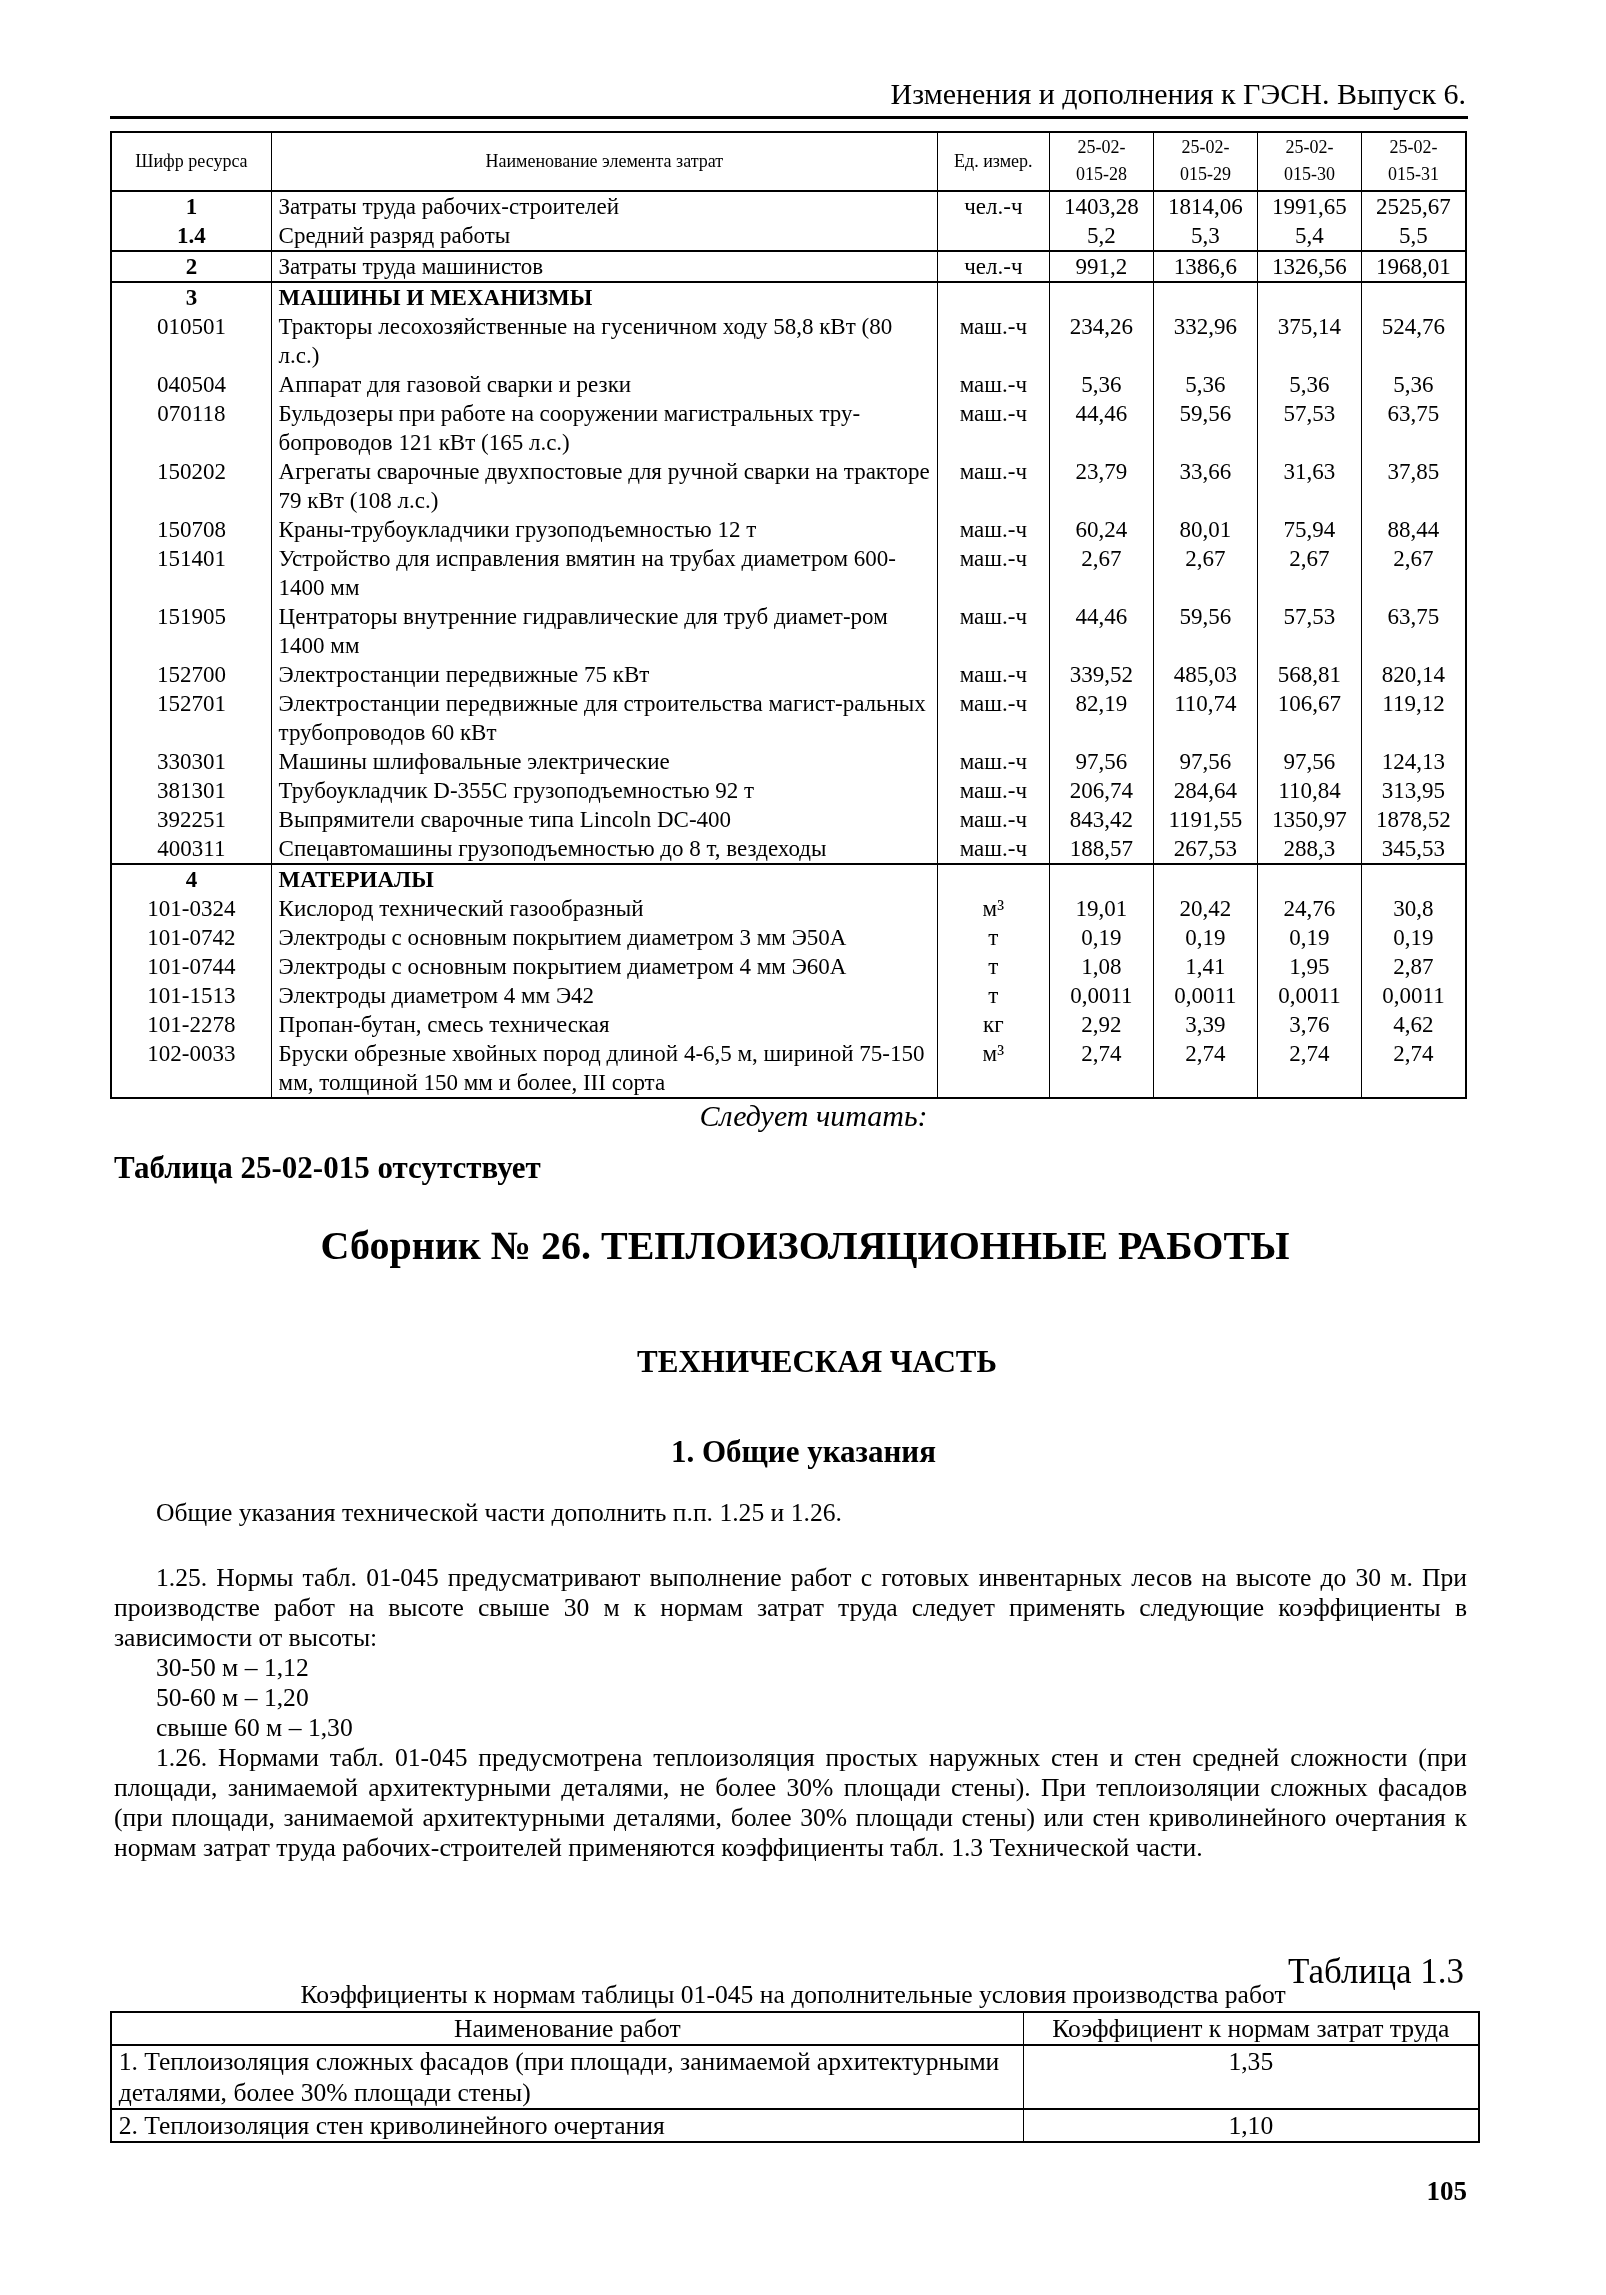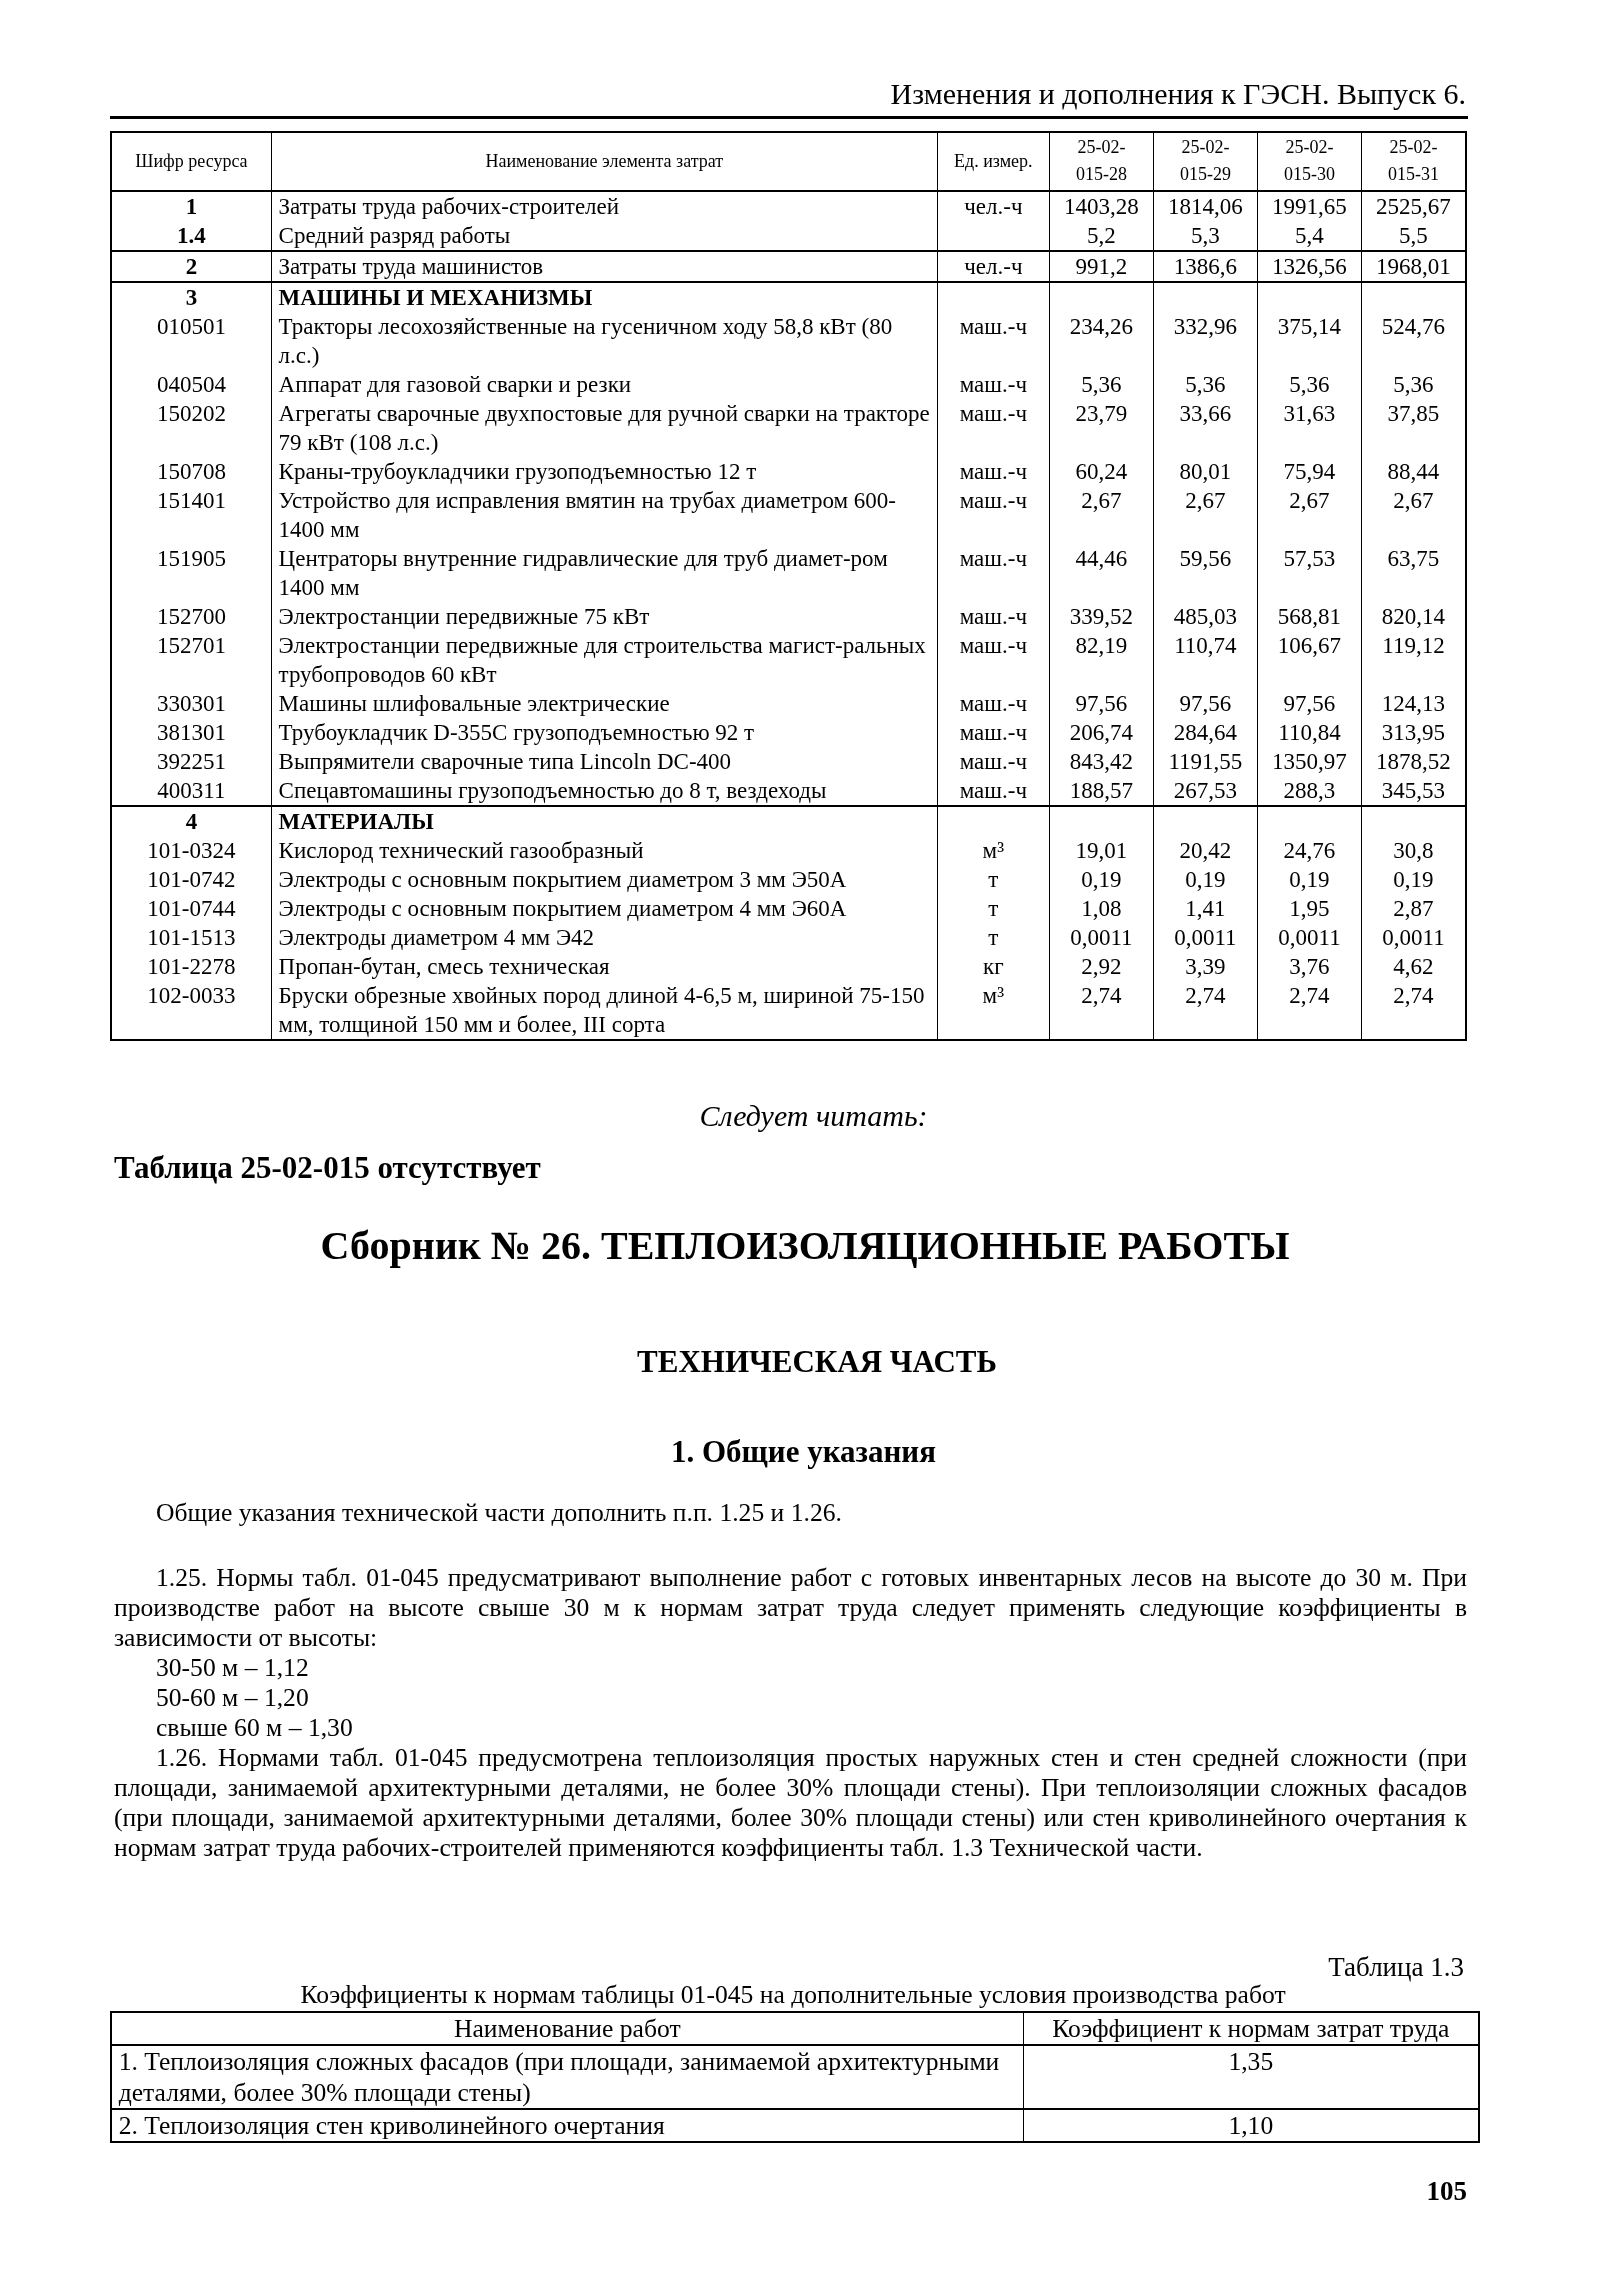--- a/index.html
+++ b/index.html
@@ -27,21 +27,21 @@
                  font-style:italic; font-size:30px; }
   .absent { left:114px; top:1150px; font-size:31px; font-weight:bold; }
   .collection-title { left:0; width:1607px; top:1222px; text-align:center; font-size:40px; font-weight:bold; padding-left:3px; box-sizing:border-box;}
   .tech-title { left:0; width:1607px; top:1344px; text-align:center; font-size:31px; font-weight:bold; padding-left:27px; box-sizing:border-box;}
   .sec-title { left:0; width:1607px; top:1434px; text-align:center; font-size:31px; font-weight:bold; box-sizing:border-box;}
   .body-text { left:114px; width:1353px; font-size:25.6px; line-height:30px; }
   .intro { top:1498px; padding-left:42px; box-sizing:border-box; }
   .para { text-align:justify; text-indent:42px; margin:0; }
   .p125 { top:1563px; }
   .indent-line { padding-left:42px; }
-  .table-label { right:143px; top:1952px; font-size:27px; }
+  .table-label { right:143px; top:1952px; font-size:35px; }
   .table-caption { left:114px; width:1358px; top:1980px; text-align:center; font-size:25.6px; }
   .coef-table { position:absolute; left:110px; top:2011px; width:1370px; border:2.7px solid #000;
                 font-size:25.6px; line-height:31px; }
   .coef-table th, .coef-table td { border:1.3px solid #000; padding:0 6.7px; vertical-align:top; }
   .coef-table th { font-weight:normal; text-align:center; border-bottom:2.7px solid #000; }
   .coef-table tr.r1 td { border-bottom:2.7px solid #000; }
   .coef-table td.coef { text-align:center; width:441px; }
   .page-num { right:140px; top:2176px; font-size:27px; font-weight:bold; }
 </style>
 </head>
@@ -113,20 +113,29 @@
         <td class="val">524,76</td>
       </tr>
       <tr>
         <td class="code">040504</td>
         <td class="name">Аппарат для газовой сварки и резки</td>
         <td class="unit">маш.-ч</td>
         <td class="val">5,36</td>
         <td class="val">5,36</td>
         <td class="val">5,36</td>
         <td class="val">5,36</td>
+      </tr>
+      <tr>
+        <td class="code">070118</td>
+        <td class="name">Бульдозеры при работе на сооружении магистральных тру-бопроводов 121 кВт (165 л.с.)</td>
+        <td class="unit">маш.-ч</td>
+        <td class="val">44,46</td>
+        <td class="val">59,56</td>
+        <td class="val">57,53</td>
+        <td class="val">63,75</td>
       </tr>
       <tr>
         <td class="code">150202</td>
         <td class="name">Агрегаты сварочные двухпостовые для ручной сварки на тракторе 79 кВт (108 л.с.)</td>
         <td class="unit">маш.-ч</td>
         <td class="val">23,79</td>
         <td class="val">33,66</td>
         <td class="val">31,63</td>
         <td class="val">37,85</td>
       </tr>

